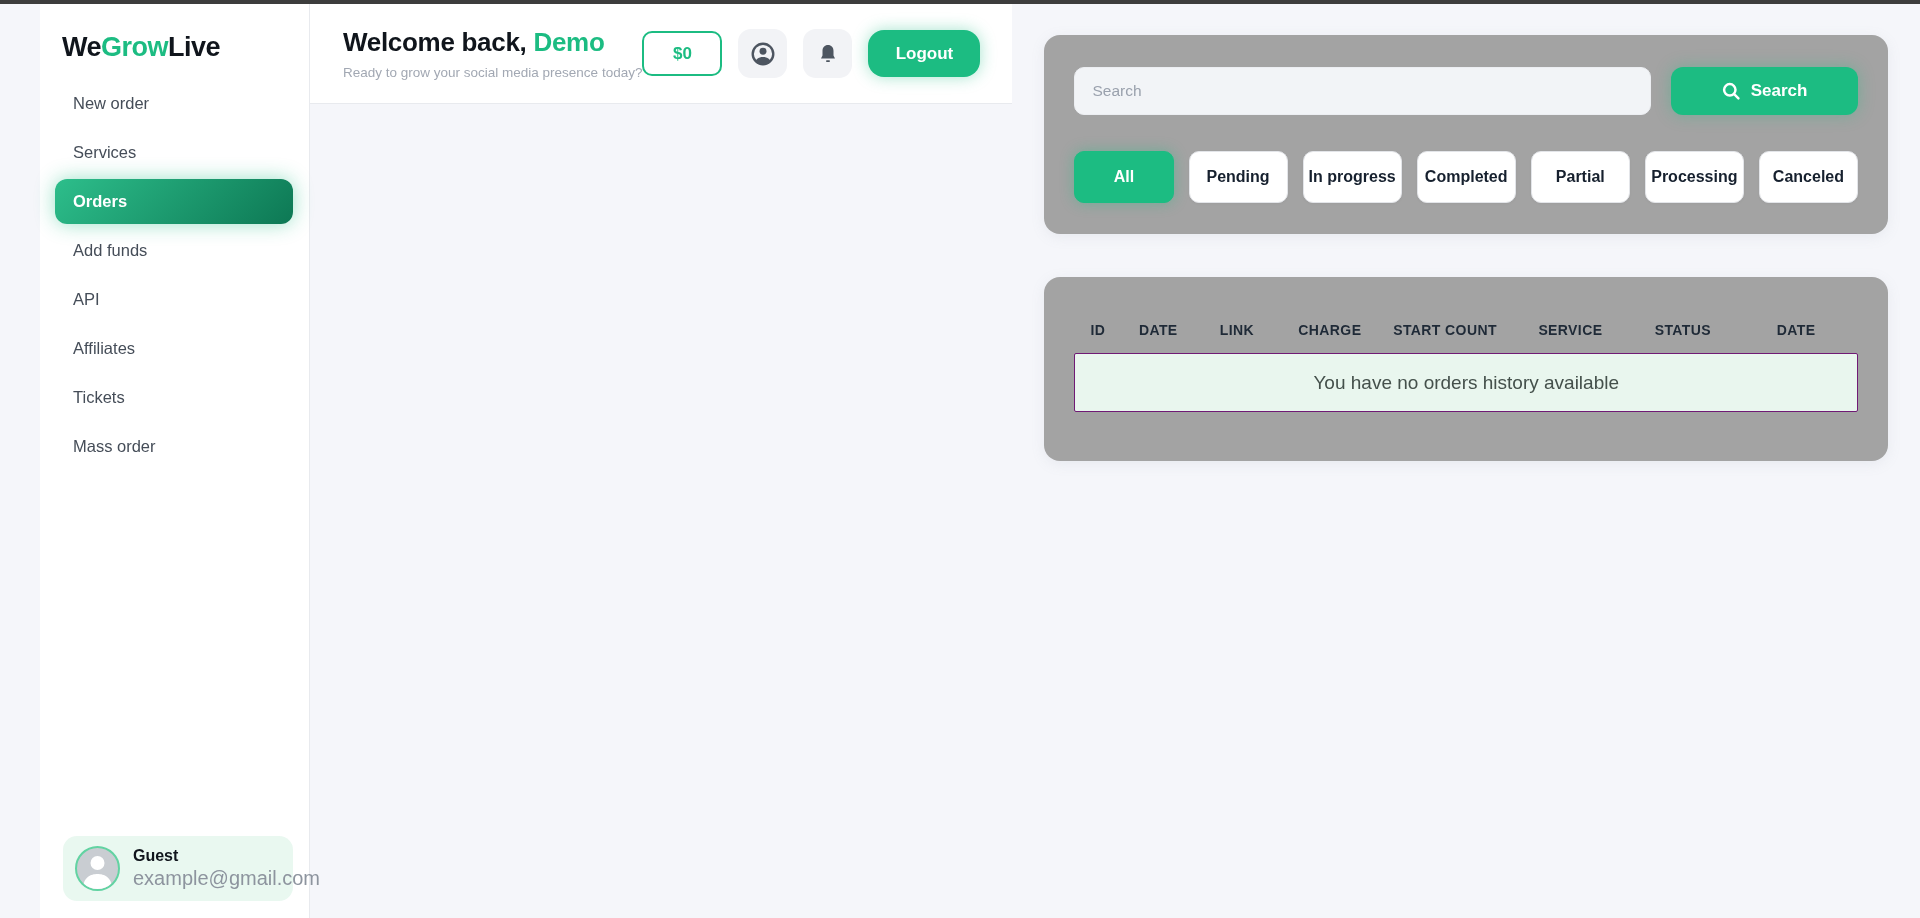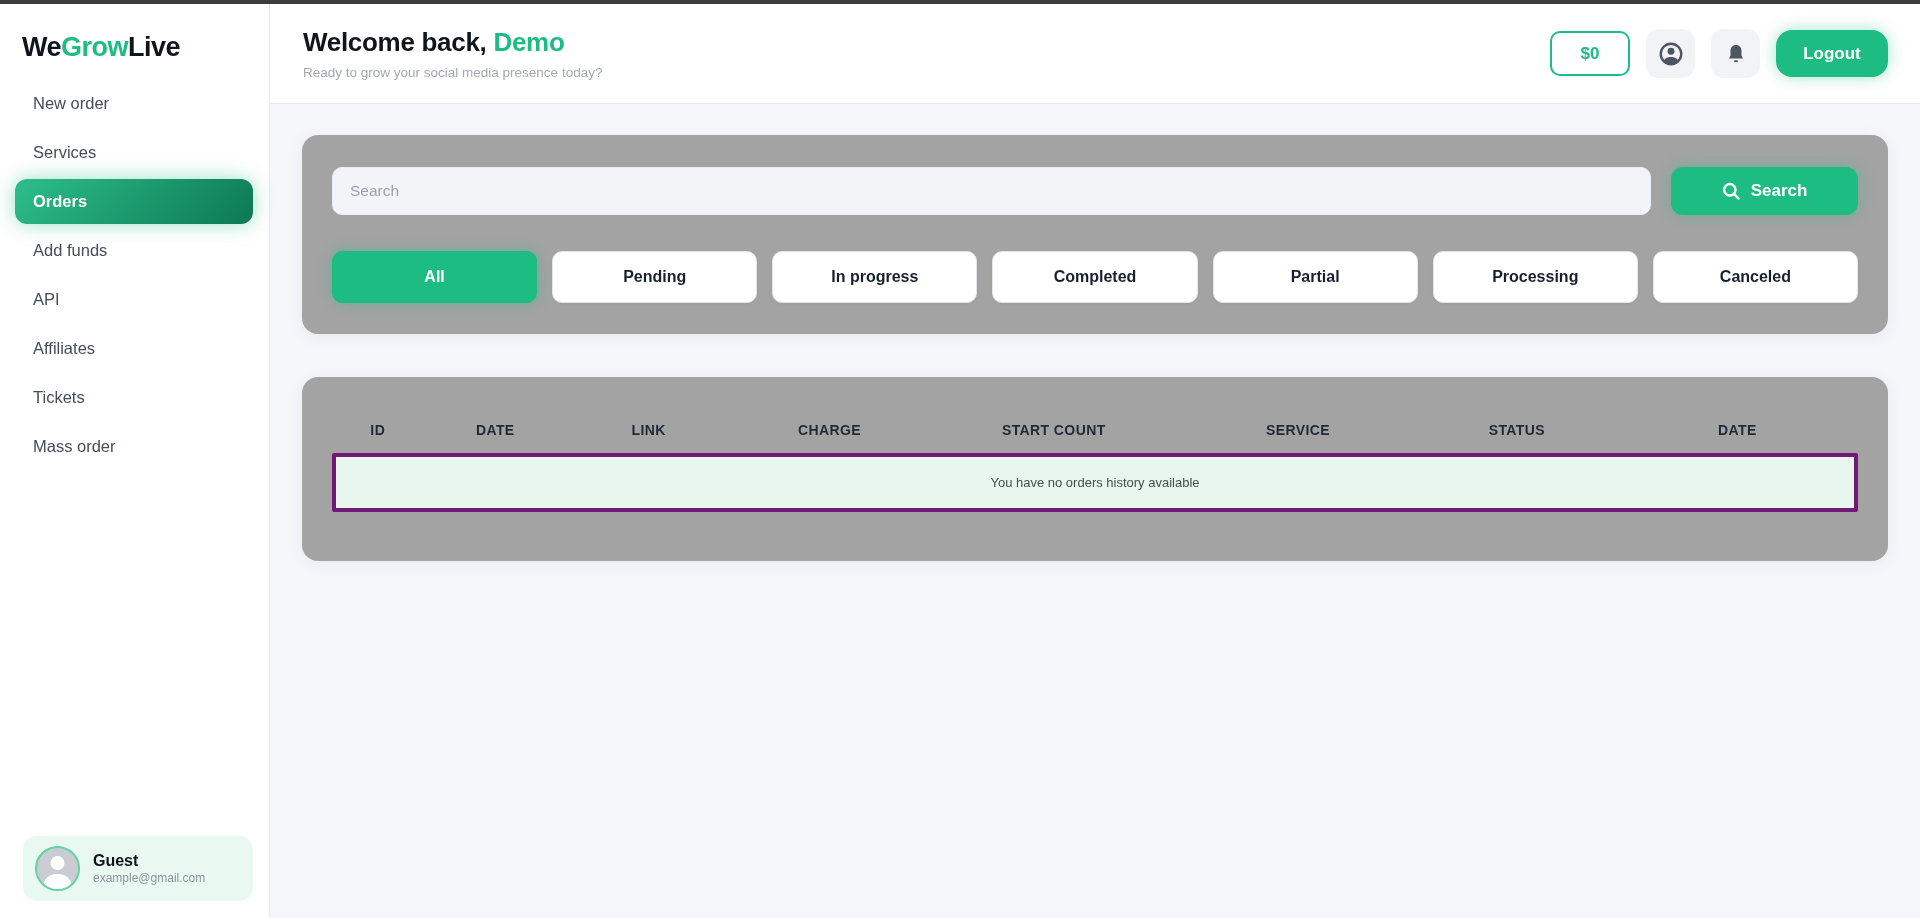--- a/index.html
+++ b/index.html
@@ -8,21 +8,21 @@
   }
   *{box-sizing:border-box;margin:0;padding:0;}
   html,body{width:1920px;height:918px;}
   body{
     font-family:"Liberation Sans", sans-serif;
     background:#f5f6fa;
     overflow:hidden;
     color:#16202e;
   }
   .topbar{height:4px;background:#3d3d3d;width:100%;}
-  .app{display:flex;height:914px;}
+  .app{display:flex;height:914px;padding-left:40px;}
 
   
   .sidebar{
     width:270px;flex-shrink:0;background:#fff;
     border-right:1px solid #e8eaee;position:relative;
   }
   .logo{padding:28px 0 0 22px;font-size:27px;font-weight:800;letter-spacing:-0.5px;color:#10151c;}
   .logo .grow{color:var(--green);}
   .nav{margin-top:16px;}
   .nav-item{
@@ -40,24 +40,24 @@
     position:absolute;left:15px;bottom:17px;width:230px;height:65px;
     background:#e9f8f0;border-radius:14px;display:flex;align-items:center;
     gap:13px;padding:0 12px;margin-left:8px;
   }
   .avatar{
     width:45px;height:45px;border-radius:50%;background:#c9cdd2;
     border:2px solid #62d3a2;overflow:hidden;flex-shrink:0;position:relative;
   }
   .avatar svg{position:absolute;left:0;top:0;}
   .user-name{font-size:16px;font-weight:800;color:#10151c;line-height:1.25;}
-  .user-email{font-size:12px;color:#8d949e;line-height:1.25;}
+  .user-email{font-size:20px;color:#8d949e;line-height:1.25;}
 
   
-  .main{flex:1;display:flex;flex-direction:column;min-width:0;}
+  .main{flex:1;display:flex;flex-direction:row;min-width:0;}
   .header{
     height:100px;background:#fff;border-bottom:1px solid #e8eaee;
     display:flex;align-items:center;justify-content:space-between;
     padding:0 32px 0 33px;flex-shrink:0;
   }
   .title{font-size:26px;font-weight:800;color:#10151c;letter-spacing:-0.3px;}
   .title .name{color:var(--green);}
   .subtitle{margin-top:7px;font-size:13.5px;color:#a2a8b3;}
   .header-right{display:flex;align-items:center;gap:16px;}
   .balance-btn{
@@ -114,23 +114,23 @@
   }
   .th:nth-child(1){width:6%;}
   .th:nth-child(2){width:9.4%;}
   .th:nth-child(3){width:10.7%;}
   .th:nth-child(4){width:13%;}
   .th:nth-child(5){width:16.4%;}
   .th:nth-child(6){width:15.6%;}
   .th:nth-child(7){width:13.1%;}
   .th:nth-child(8){width:15.8%;}
   .empty-row{
-    height:59px;background:#e9f6ee;border:4px solid #701a75;border-radius:2px;
+    height:59px;background:#e9f6ee;border:1px solid #701a75;border-radius:2px;
     display:flex;align-items:center;justify-content:center;
-    font-size:13px;color:#44504b;
+    font-size:19px;color:#44504b;
   }
 </style>
 </head>
 <body>
 
 <div class="topbar"></div>
 
 <div class="app">
 
   <aside class="sidebar">

